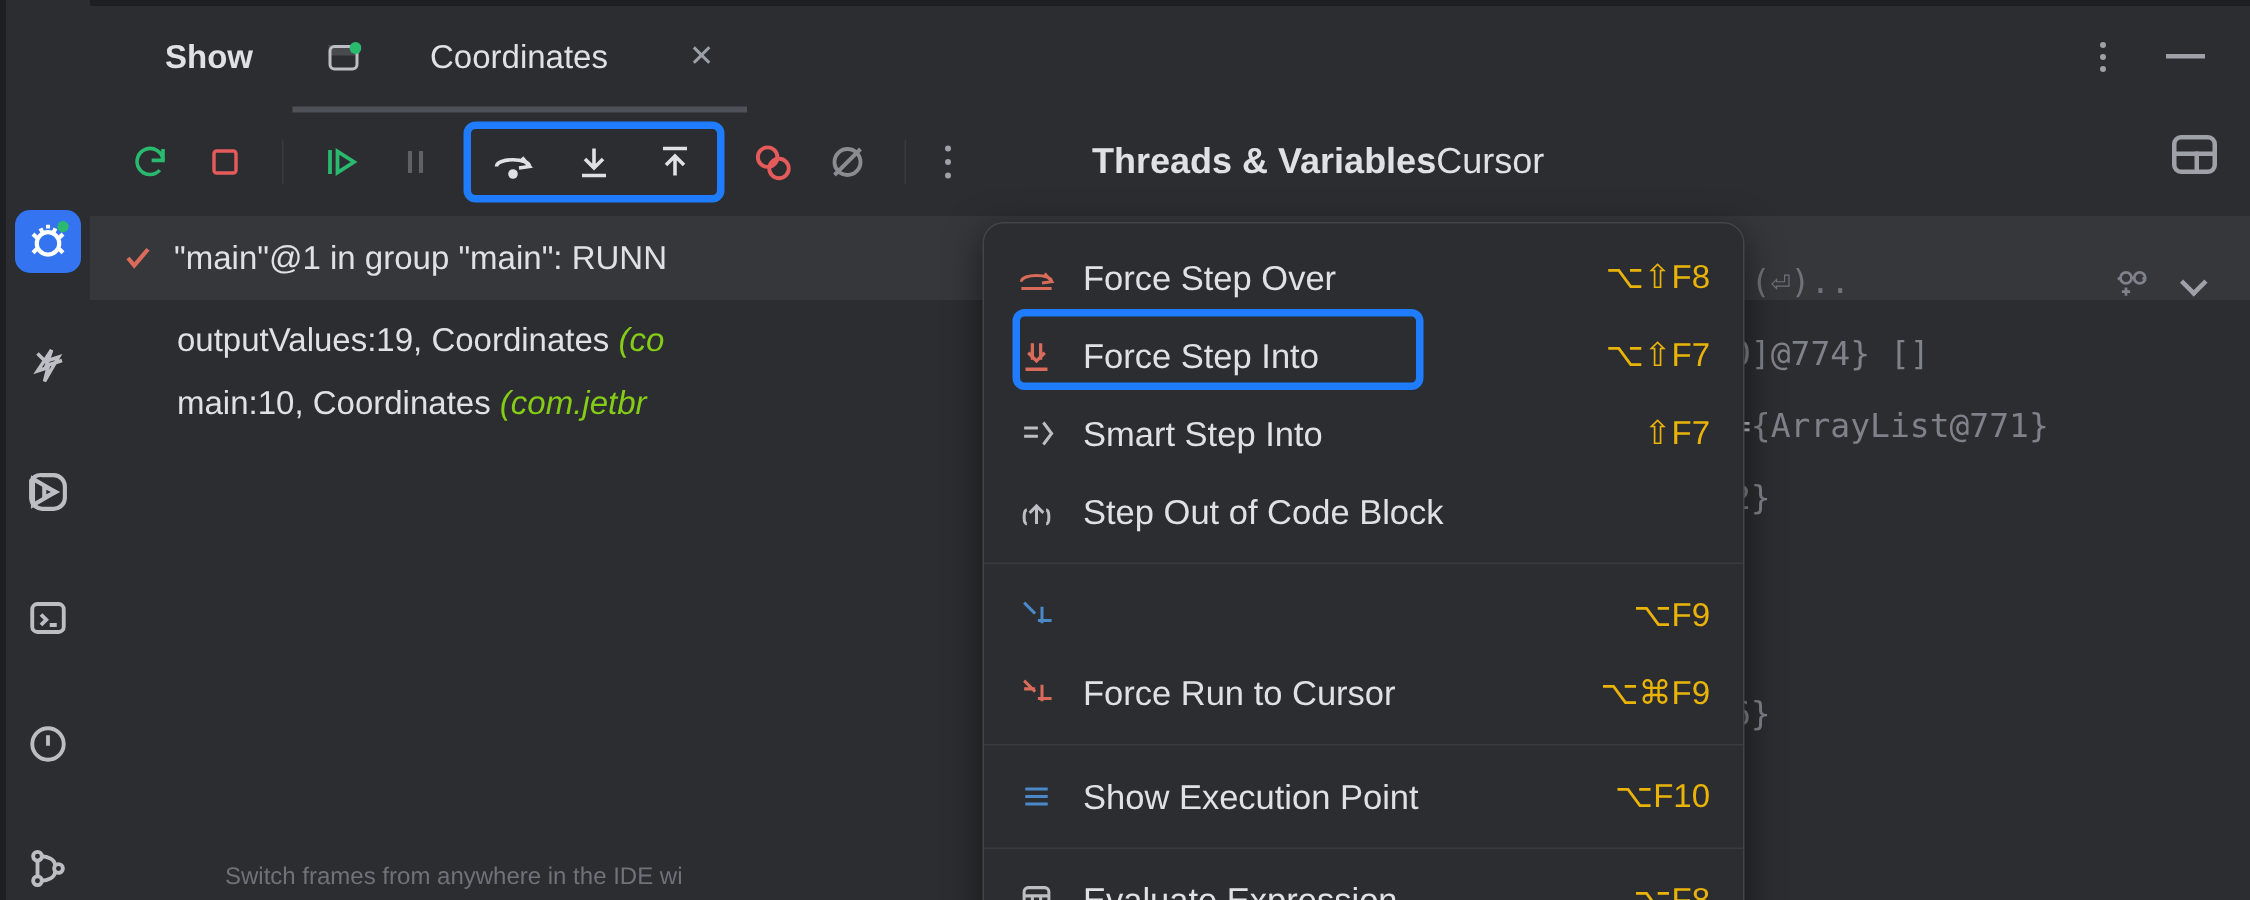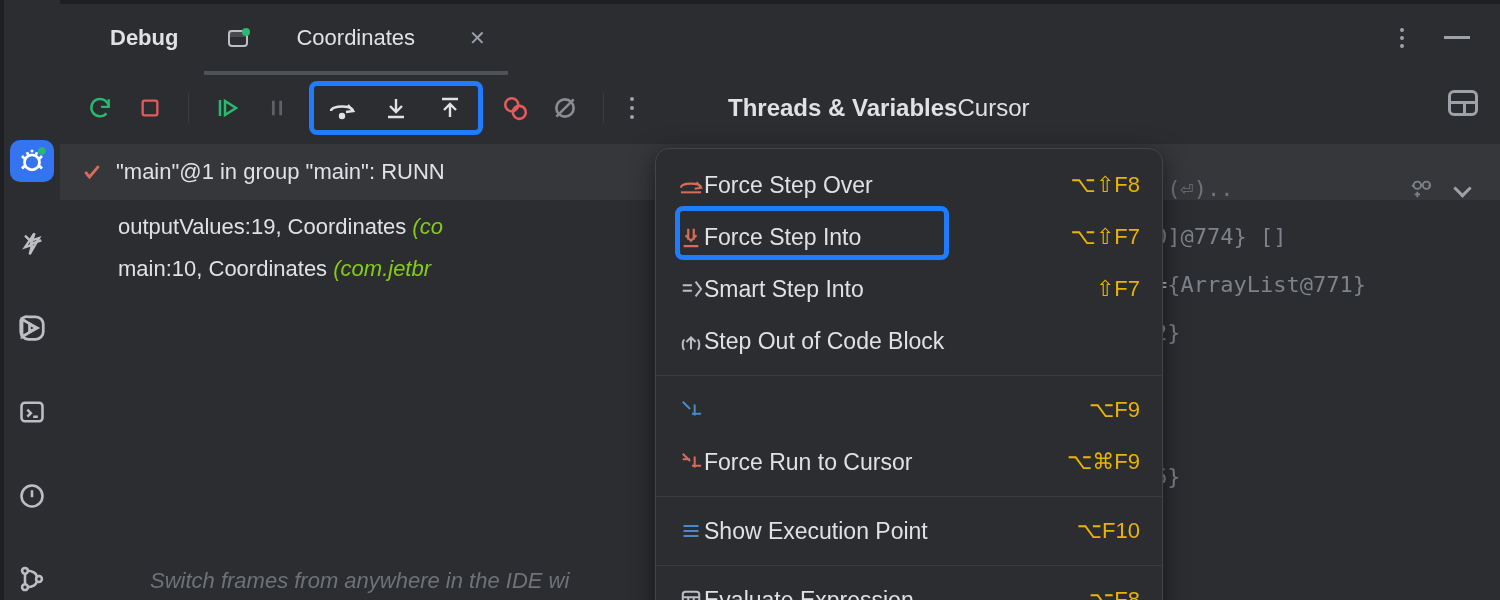--- a/index.html
+++ b/index.html
@@ -145,22 +145,21 @@
     font-size:22px;
     white-space:nowrap; overflow:hidden;
   }
   .frame .gray { color:#84cc16; font-style:italic; }
 
   
   .hint {
     position:absolute;
     bottom:6px; left:90px;
     color:#6f7279;
-    font-size:22px;
-    font-style:italic;
+    font-size:16px;
   }
 
   
   .vars {
     position:absolute;
     top:160px; right:22px;
     width:430px;
     display:flex; flex-direction:column;
     font-family: "Menlo","Consolas",monospace;
     font-size:22px;
@@ -183,20 +182,21 @@
     border:1px solid #43454a;
     border-radius:14px;
     box-shadow:0 6px 24px rgba(0,0,0,0.5);
     padding:10px 0;
     z-index:10;
   }
   .menu-row {
     display:flex; align-items:center;
     height:52px;
     padding:0 22px;
+    gap:18px;
     color:#dfe1e5;
     font-size:23px;
   }
   .menu-row .mi-icon { width:26px; height:26px; display:flex;align-items:center;justify-content:center;}
   .menu-row .short { margin-left:auto; color:#eab308; font-size:22px;}
   .menu-sep { height:1px; background:#393b40; margin:8px 0; }
 
   .menu-hi {
     position:absolute;
     left:615px; top:202px;
@@ -253,21 +253,21 @@
         <circle cx="18" cy="12" r="2.5"></circle>
       <path d="M6 7v10M8 5c4 0 8 2 8 5M8 19c4 0 8-2 8-5"></path>
       </svg>
   </div>
 </div>
 
 <div class="main-col">
 
   <div class="tabs">
     <div class="tab">
-      <span>Debug</span>
+      <span>Show</span>
     </div>
     <div class="tab file">
       <span class="file-icon">
         <svg width="24" height="24" viewBox="0 0 24 24" fill="none" stroke="#bcbec4" stroke-width="2">
           <rect x="3" y="4" width="18" height="15" rx="3"></rect>
             <rect x="3" y="4" width="18" height="5" fill="#bcbec4" opacity="0.2"></rect>
           <circle cx="20" cy="5" r="4" fill="#29b96f" stroke="none"></circle>
           </svg>
       </span>
       <span>Coordinates</span>

